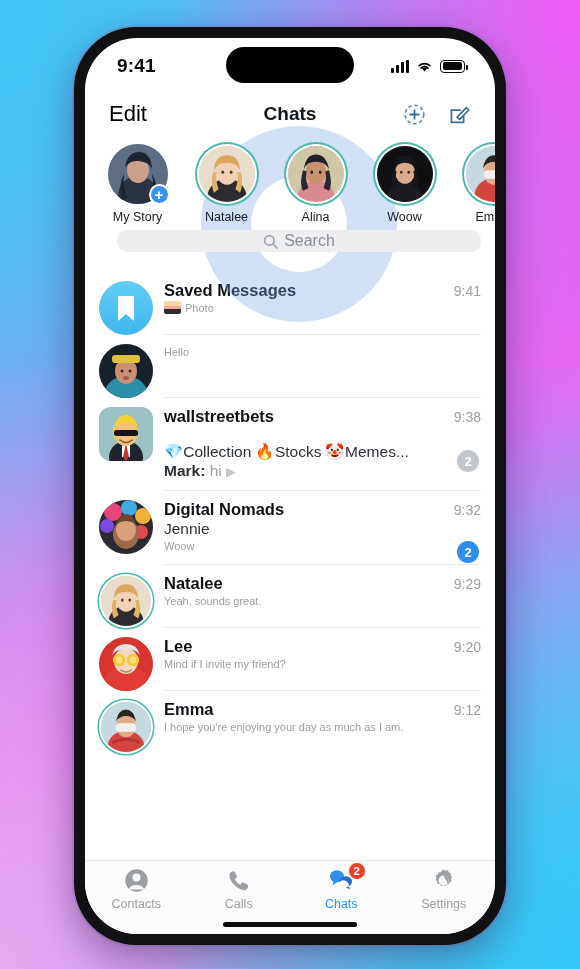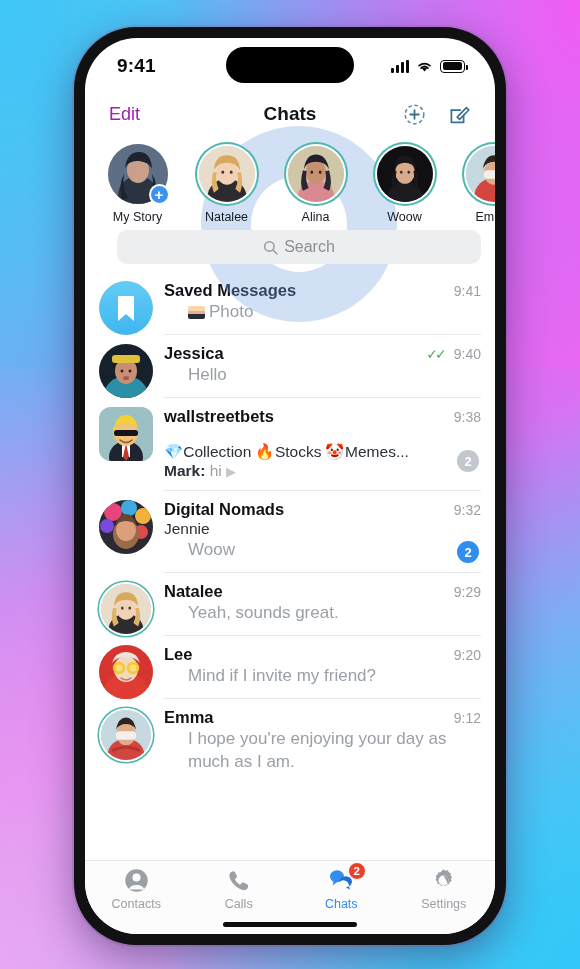--- a/index.html
+++ b/index.html
@@ -59,21 +59,21 @@
   .dynamic-island {
     position:absolute; top:9px; left:50%; transform:translateX(-50%);
     width:128px; height:36px; background:#000; border-radius:20px; z-index:7;
   }
 
   
   .navbar {
     flex:0 0 48px; display:flex; align-items:center; justify-content:space-between;
     padding:0 24px; position:relative; z-index:5;
   }
-  .nav-edit { font-size:18px; color:#a21caf; }
+  .nav-edit { font-size:22px; color:#000000; }
   .nav-title { font-size:19px; font-weight:bold; color:#10151c; position:absolute; left:50%; transform:translateX(-50%); }
   .nav-actions { display:flex; align-items:center; gap:22px; }
   .icon-addstory { width:23px; height:23px; position:relative; }
   .icon-addstory svg, .icon-compose svg { display:block; }
   .icon-compose { width:23px; height:23px; }
 
   
   .stories {
     flex:0 0 92px; display:flex; align-items:flex-start; gap:0;
     padding:6px 0 0 8px; position:relative; z-index:5; overflow:hidden;
@@ -86,21 +86,21 @@
   .plus-badge {
     position:absolute; right:-2px; bottom:-1px; width:21px; height:21px; border-radius:50%;
     background:#3b93f0; border:2.2px solid #fff; color:#fff; font-size:15px; line-height:17px;
     text-align:center; font-weight:bold;
   }
   .story-name { font-size:12.5px; color:#171b21; margin-top:6px; white-space:nowrap; }
 
   
   .searchwrap { flex:0 0 42px; padding:0 14px; position:relative; z-index:5; }
   .searchbar {
-    height:34px; background:#eceef0; border-radius:10px;
+    height:22px; background:#eceef0; border-radius:10px;
     display:flex; align-items:center; justify-content:center; gap:6px;margin-left:18px;
   }
   .searchbar .lbl { font-size:16px; color:#8a8f96; }
 
   
   .tap-ring {
     position:absolute; left:116px; top:88px; width:196px; height:196px; border-radius:50%;
     background:rgba(120,165,225,.34);
     z-index:4; pointer-events:none;
   }
@@ -117,21 +117,21 @@
   }
   .chatrow .av.ring { box-shadow:0 0 0 1.6px #4fb8ae; border:2px solid #fff; }
   .chatrow .av svg { display:block; width:100%; height:100%; }
   .body { flex:1 1 auto; min-width:0; padding-bottom:10px; border-bottom:1px solid #e7e9eb; }
   .chatrow:last-child .body { border-bottom:none; }
   .line1 { display:flex; align-items:baseline; gap:6px; }
   .name { font-size:16.5px; font-weight:bold; color:#0e1217; flex:1 1 auto; white-space:nowrap; overflow:hidden; }
   .ticks { color:#4caf50; font-size:14px; letter-spacing:-3px; margin-right:4px; }
   .time { font-size:14px; color:#9aa0a6; flex:0 0 auto; }
   .sender { font-size:15.5px; color:#2b3138; margin-top:1px; }
-  .preview { font-size:17px; color:#9aa0a6; margin-top:1px; line-height:1.35;margin-left:24px; }
+  .preview { font-size:11px; color:#9aa0a6; margin-top:1px; line-height:1.35; }
   .preview .thumb {
     display:inline-block; width:17px; height:13px; border-radius:2px; vertical-align:-2px; margin-right:4px;
     background:linear-gradient(#f7d7a8 0 38%, #f0a9a0 38% 62%, #2b2b33 62% 100%);
   }
   .topics { font-size:15.5px; margin-top:17px; color:#2b3138; white-space:nowrap; overflow:hidden; }
   .mark { font-size:15.5px; margin-top:1px; color:#2b3138; }
   .mark .who { font-weight:bold; }
   .mark .msg { color:#9aa0a6; }
   .mark .chev { color:#c3c7cc; font-size:13px; }
   .badge {
@@ -346,25 +346,20 @@
             <ellipse cx="27" cy="52" rx="22" ry="20" fill="#2b8fa8"></ellipse>
             <ellipse cx="27" cy="27" rx="11" ry="13" fill="#c98f74"></ellipse>
             <path d="M14 24 q2-14 13-14 t13 14 q-4-7-13-7 t-13 7z" fill="#16141a"></path>
             <rect x="13" y="11" width="28" height="8" rx="3" fill="#e0c23a"></rect>
             <ellipse cx="23" cy="27" rx="1.4" ry="1.6" fill="#2b1d16"></ellipse>
             <ellipse cx="31" cy="27" rx="1.4" ry="1.6" fill="#2b1d16"></ellipse>
             <ellipse cx="27" cy="34" rx="3" ry="2" fill="#a85a52"></ellipse>
           </svg>
         </div>
         <div class="body">
-          <div class="line1">
-            <span class="name">Jessica</span>
-            <span class="ticks">✓✓</span>
-            <span class="time">9:40</span>
-          </div>
           <div class="preview">Hello</div>
         </div>
       </div>
 
       <div class="chatrow">
         <div class="av" style="border-radius:12px;">
           <svg viewBox="0 0 54 54">
             <rect width="54" height="54" fill="#9cc0c4"></rect>
             <ellipse cx="27" cy="50" rx="17" ry="16" fill="#1f2430"></ellipse>
             <rect x="23" y="36" width="8" height="14" fill="#ffffff"></rect>

